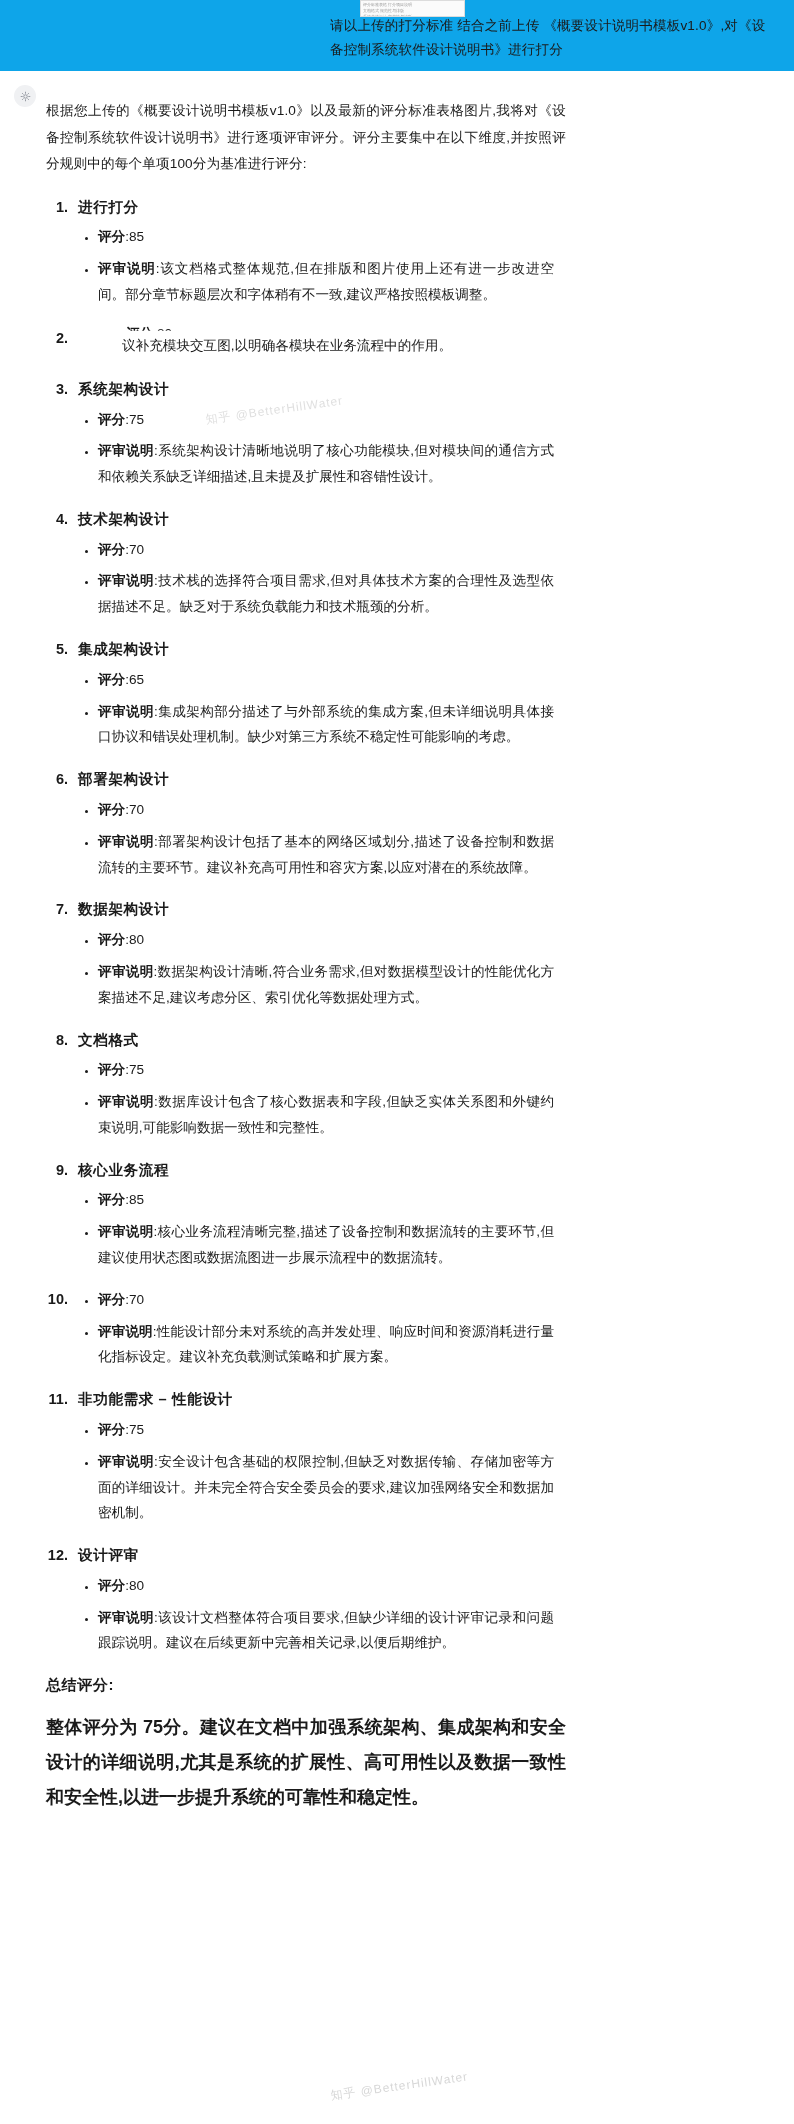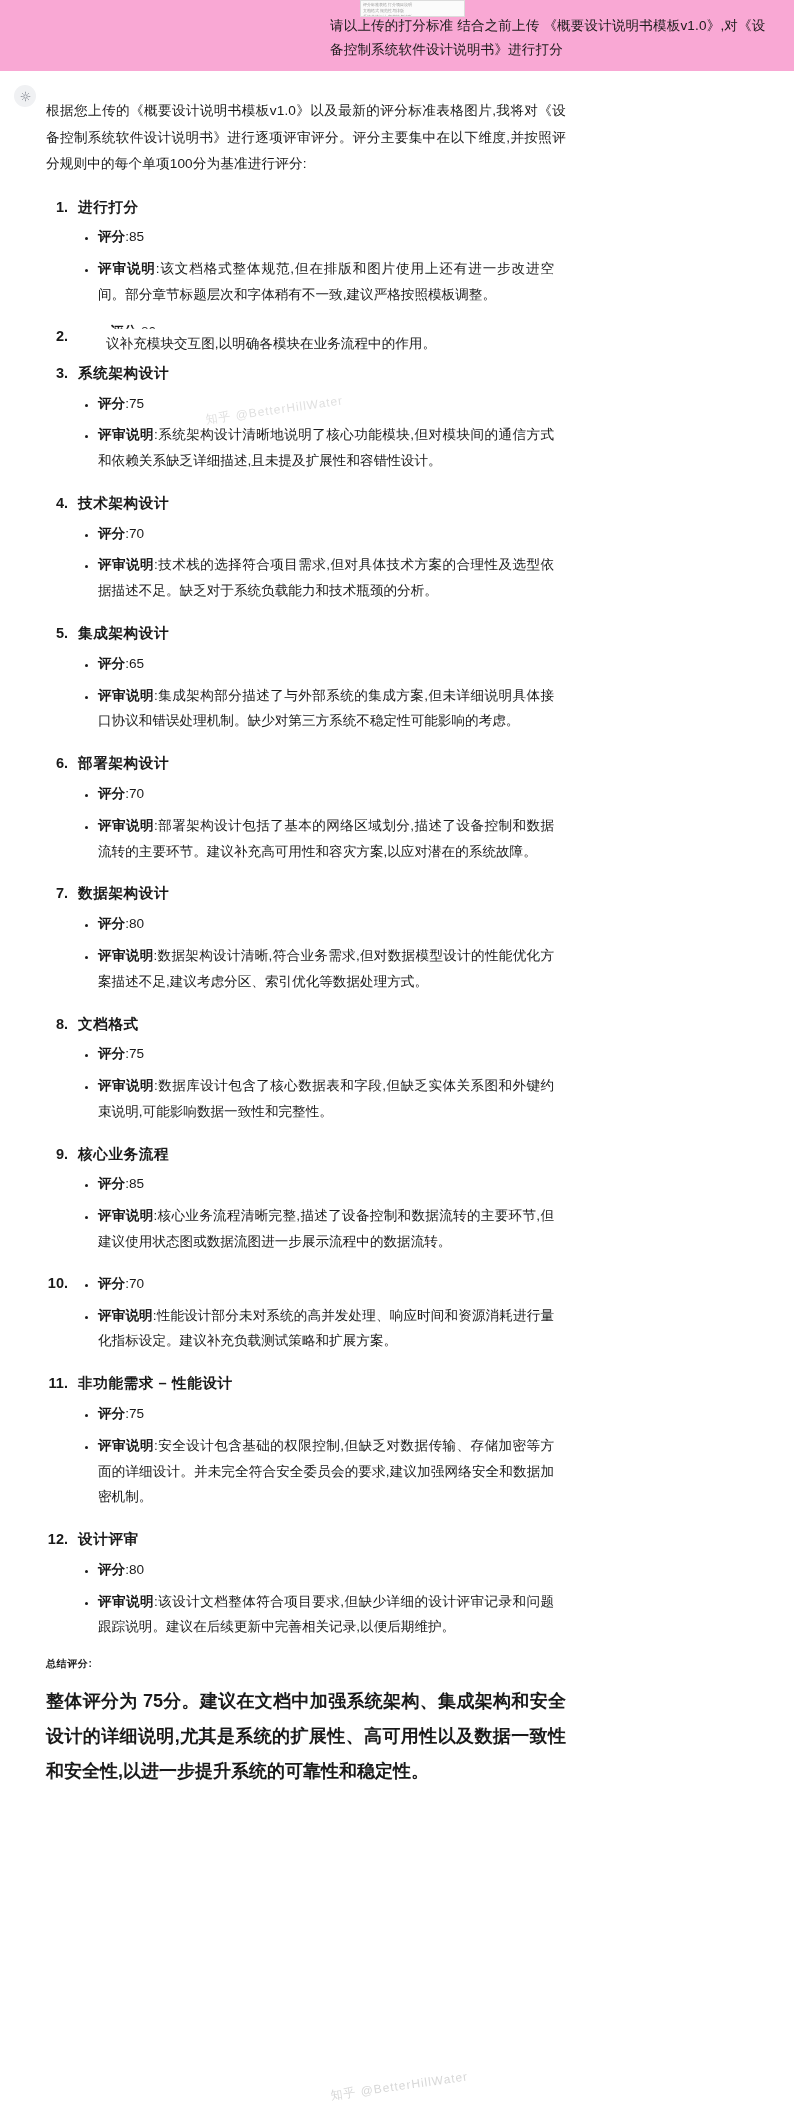--- a/index.html
+++ b/index.html
@@ -17,21 +17,21 @@
     position: relative;
     width: 794px;
     min-height: 2124px;
     background: #ffffff;
     overflow: hidden;
   }
 
   
   .prompt-wrap {
     padding: 14px 24px 10px 24px;
-    background: #f9a8d4;
+    background: #0ea5e9;
   }
   .prompt-row {
     display: flex;
     justify-content: flex-end;
   }
   .prompt-bubble {
     max-width: 440px;
     font-size: 13.5px;
     line-height: 1.75;
     color: #1a1a1a;
@@ -123,21 +123,21 @@
     font-size: 11px;
   }
   .lbl {
     font-weight: bold;
   }
 
   
   .overlap-block {
     position: relative;
     height: 34px;
-    margin: 0;
+    margin: 16px;
   }
   .overlap-ghost {
     position: absolute;
     left: 20px;
     top: -3px;
     font-size: 13.6px;
     line-height: 1.9;
     color: #1a1a1a;
     white-space: nowrap;
     clip-path: inset(0 0 62% 0);
@@ -158,21 +158,21 @@
     top: 9px;
     font-size: 13.6px;
     line-height: 1.9;
     color: #1a1a1a;
     white-space: nowrap;
   }
 
   
   .summary-title {
     font-weight: bold;
-    font-size: 10px;
+    font-size: 15px;
     margin: 6px 0 10px 0;
     letter-spacing: 0.6px;
   }
   .summary-body {
     font-size: 18px;
     line-height: 1.95;
     text-align: justify;
     margin: 0;
   }
   .summary-body b {

